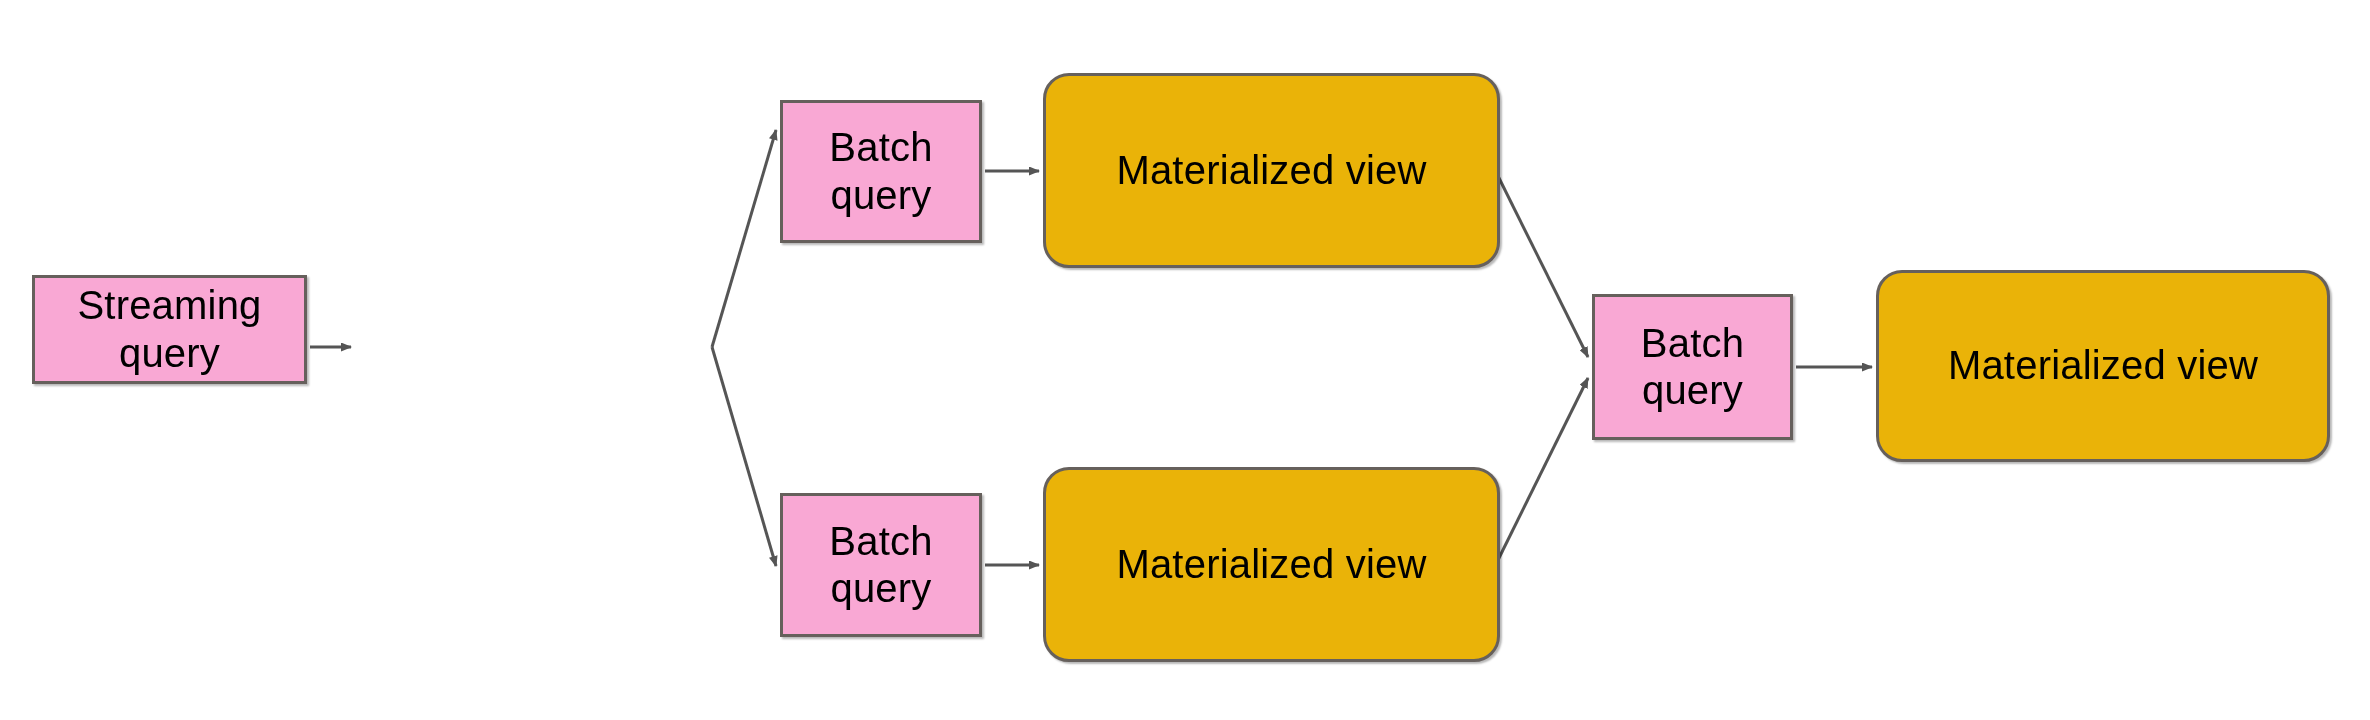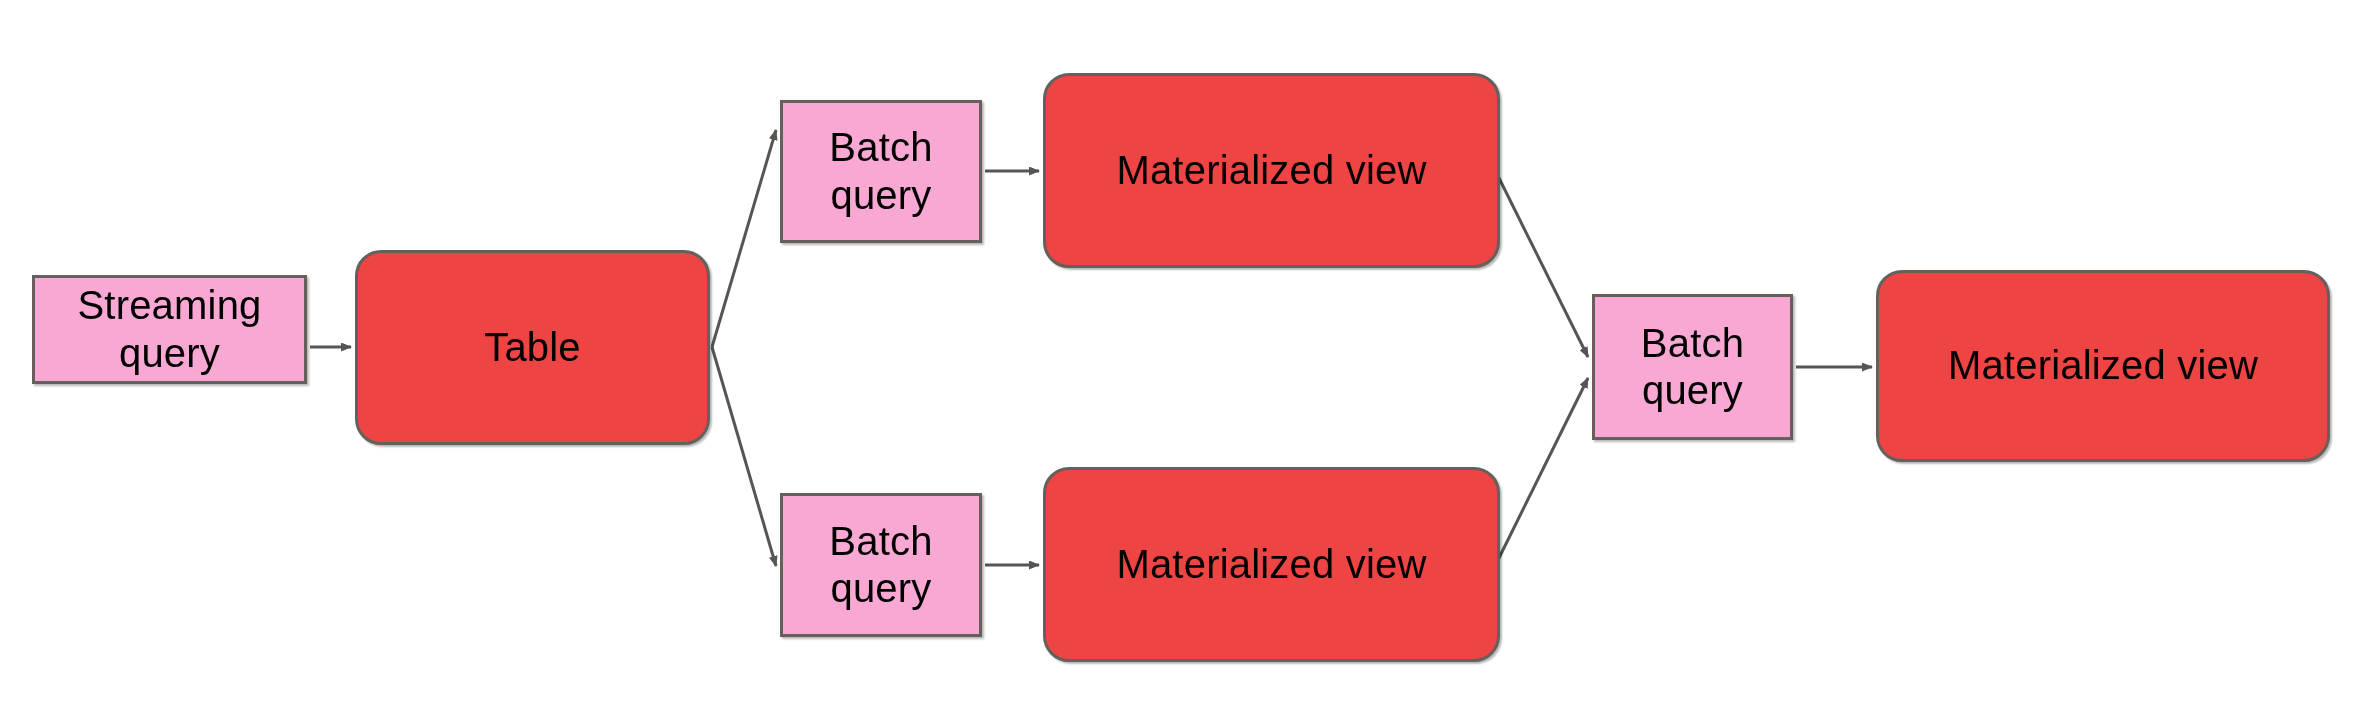--- a/index.html
+++ b/index.html
@@ -41,21 +41,21 @@
     border-width: 3px;
     white-space: pre-line;
   }
   .node.process {
     background: #f9a8d4;
     border-color: #66605c;
     border-radius: 0;
     box-shadow: 2px 2px 2px rgba(0,0,0,0.28);
   }
   .node.store {
-    background: #ef4444;
+    background: #eab308;
     border-color: #66605c;
     border-radius: 26px;
     box-shadow: 2px 2px 2px rgba(0,0,0,0.28);
   }
   .node-label {
     display: block;
     pointer-events: none;
   }
 </style>
 </head>
@@ -79,23 +79,20 @@
         <line x1="1498" y1="560" x2="1588" y2="378" stroke="#555555" stroke-width="3" marker-end="url(#arrowhead)"></line>
         <line x1="1796" y1="367" x2="1872" y2="367" stroke="#555555" stroke-width="3" marker-end="url(#arrowhead)"></line>
       </g>
   </svg>
 
   <div class="node process" style="left: 32px; top: 275px; width: 275px; height: 109px;">
     <span class="node-label">Streaming
 query</span>
   </div>
 
-  <div class="node store" style="left: 355px; top: 250px; width: 355px; height: 195px;">
-    <span class="node-label">Table</span>
-  </div>
 
   <div class="node process" style="left: 780px; top: 100px; width: 202px; height: 143px;">
     <span class="node-label">Batch
 query</span>
   </div>
 
   <div class="node store" style="left: 1043px; top: 73px; width: 457px; height: 195px;">
     <span class="node-label">Materialized view</span>
   </div>
 

